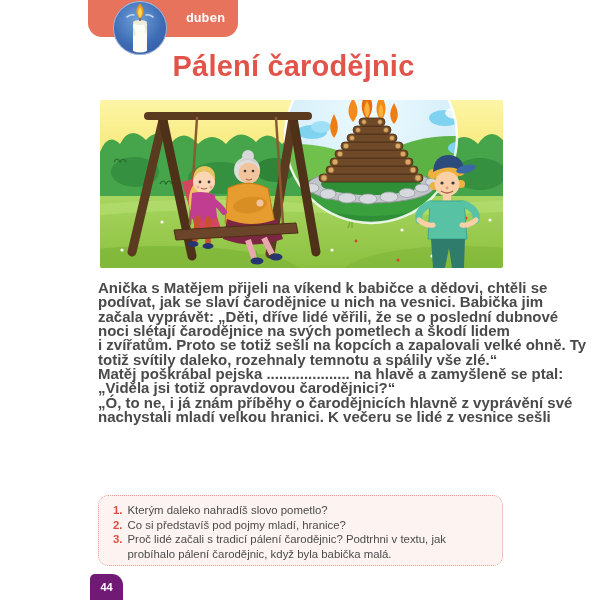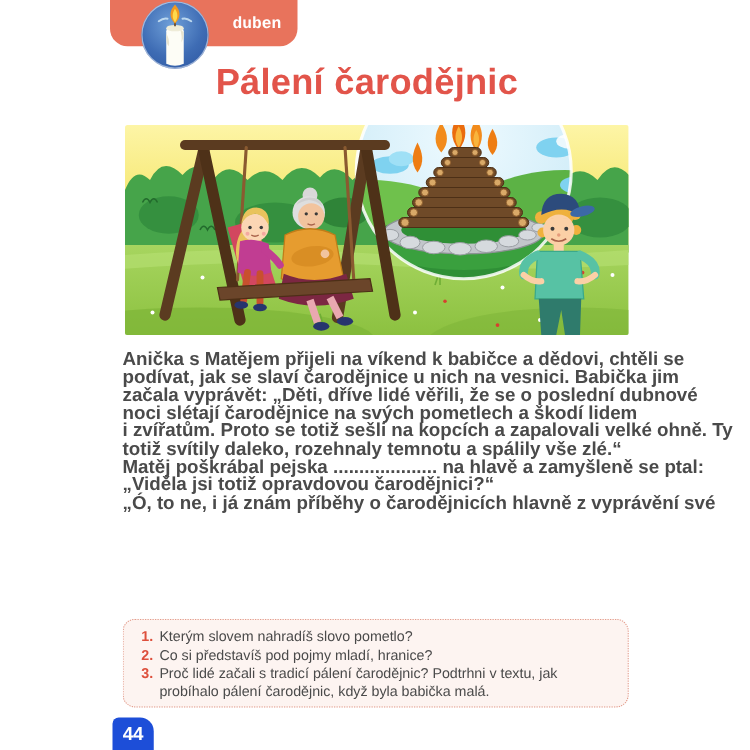--- a/index.html
+++ b/index.html
@@ -31,23 +31,23 @@
   
   .qbox{position:absolute;left:98px;top:495px;width:405px;height:71px;box-sizing:border-box;
         background:#fdf4f1;border:1.5px dotted #e39c8c;border-radius:10px;
         padding:7px 12px 6px 14px;}
   .q-row{display:flex;font-size:11.4px;line-height:14.6px;color:#4a4a4a;}
   .q-num{color:#dd4f3c;font-weight:bold;margin-right:5px;flex:0 0 auto;}
   .q-text{max-width:365px;}
 
   
   .page-tab{position:absolute;left:90px;top:574px;width:33px;height:26px;
-            background:#1d4ed8;border-radius:5px 11px 0 0;
+            background:#701a75;border-radius:5px 11px 0 0;
             display:flex;align-items:center;justify-content:center;
-            color:#ffffff;font-weight:bold;font-size:15px;}
+            color:#ffffff;font-weight:bold;font-size:11px;}
 </style>
 </head>
 <body>
 
 <div class="page">
 
   <div class="month-band">
     <div class="month-label">duben</div>
   </div>
   <div class="candle-badge">
@@ -262,26 +262,27 @@
   <div class="story">
     <div class="story-line">Anička s Matějem přijeli na víkend k babičce a dědovi, chtěli se</div>
     <div class="story-line">podívat, jak se slaví čarodějnice u nich na vesnici. Babička jim</div>
     <div class="story-line">začala vyprávět: „Děti, dříve lidé věřili, že se o poslední dubnové</div>
     <div class="story-line">noci slétají čarodějnice na svých pometlech a škodí lidem</div>
     <div class="story-line">i zvířatům. Proto se totiž sešli na kopcích a zapalovali velké ohně. Ty</div>
     <div class="story-line">totiž svítily daleko, rozehnaly temnotu a spálily vše zlé.“</div>
     <div class="story-line">Matěj poškrábal pejska .................... na hlavě a zamyšleně se ptal:</div>
     <div class="story-line">„Viděla jsi totiž opravdovou čarodějnici?“</div>
     <div class="story-line">„Ó, to ne, i já znám příběhy o čarodějnicích hlavně z vyprávění své</div>
+    <div class="story-line">nachystali mladí velkou hranici. K večeru se lidé z vesnice sešli</div>
   </div>
 
   <div class="qbox">
     <div class="q-row">
       <span class="q-num">1.</span>
-      <span class="q-text">Kterým slovem nahradíš slovo pometlo?</span>
+      <span class="q-text">Kterým daleko nahradíš slovo pometlo?</span>
     </div>
     <div class="q-row">
       <span class="q-num">2.</span>
       <span class="q-text">Co si představíš pod pojmy mladí, hranice?</span>
     </div>
     <div class="q-row">
       <span class="q-num">3.</span>
       <span class="q-text">Proč lidé začali s tradicí pálení čarodějnic? Podtrhni v textu, jak probíhalo pálení čarodějnic, když byla babička malá.</span>
     </div>
   </div>

